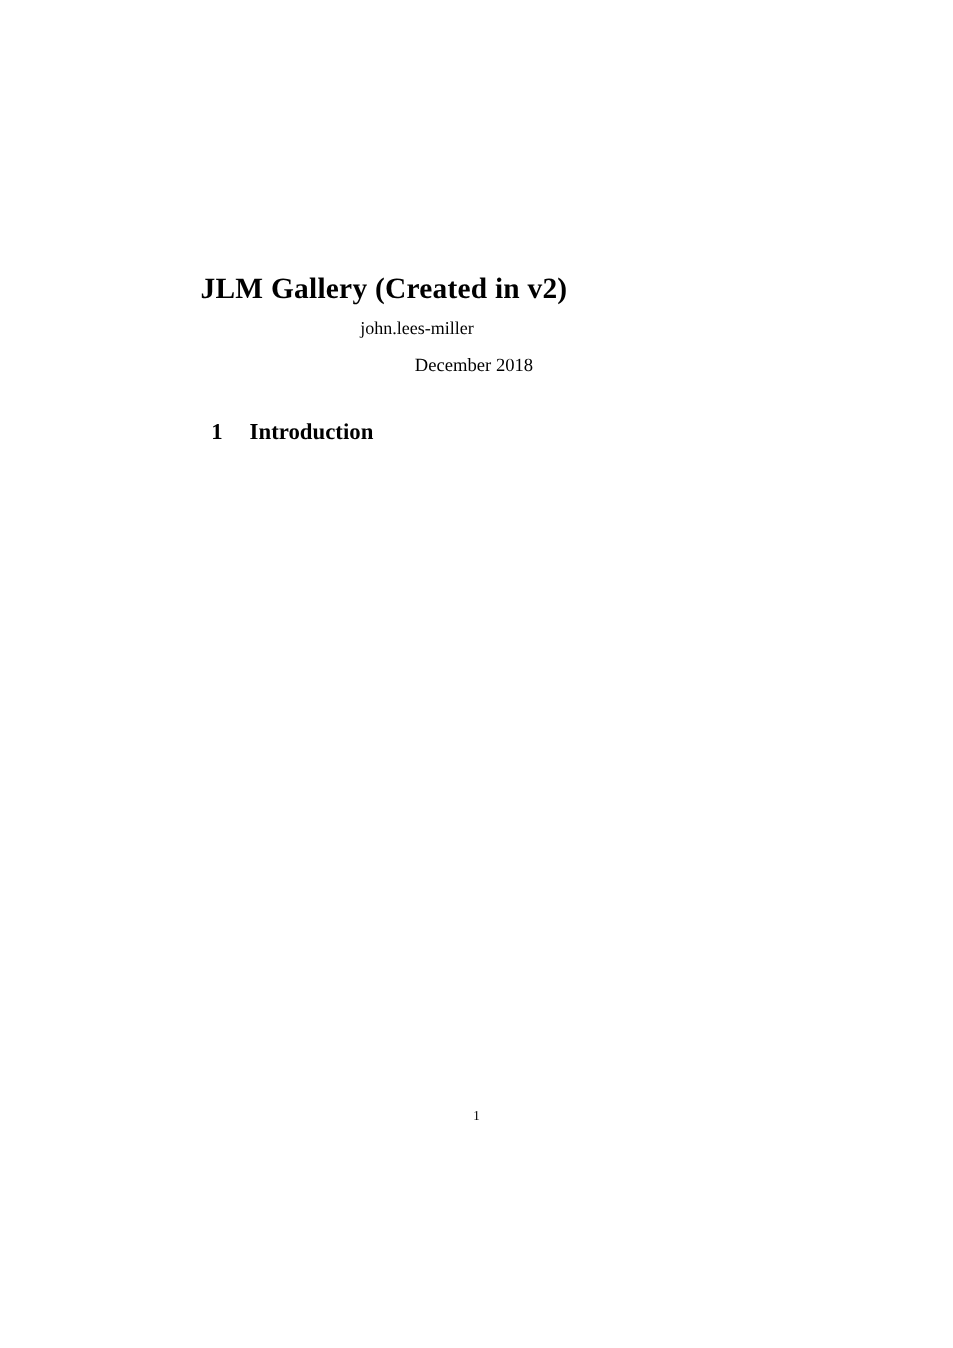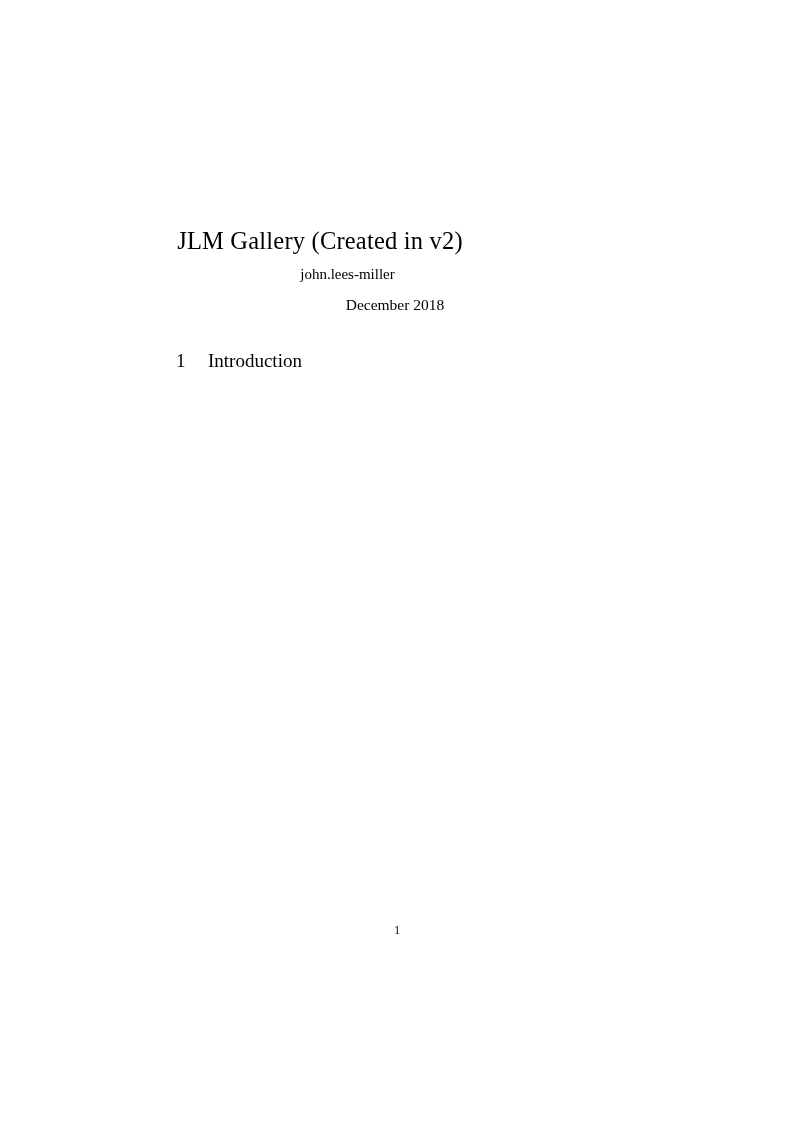--- a/index.html
+++ b/index.html
@@ -23,21 +23,21 @@
     height: 1123px;
     background: #ffffff;
   }
   .doc-title {
     position: absolute;
     top: 211px;
     left: 0;
     width: 640px;
     text-align: center;
     font-size: 24.5px;
-    font-weight: normal;
+    font-weight: bold;
     letter-spacing: 0.2px;
   }
   .doc-author {
     position: absolute;
     top: 266px;
     left: 0;
     width: 695px;
     text-align: center;
     font-size: 15px;
   }
@@ -47,21 +47,21 @@
     left: 0;
     width: 790px;
     text-align: center;
     font-size: 15.5px;
   }
   .section-heading {
     position: absolute;
     top: 350px;
     left: 176px;
     font-size: 19px;
-    font-weight: normal;
+    font-weight: bold;
     white-space: nowrap;
   }
   .section-number {
     display: inline-block;
     width: 32px;
   }
   .page-number {
     position: absolute;
     top: 924px;
     left: 0;

